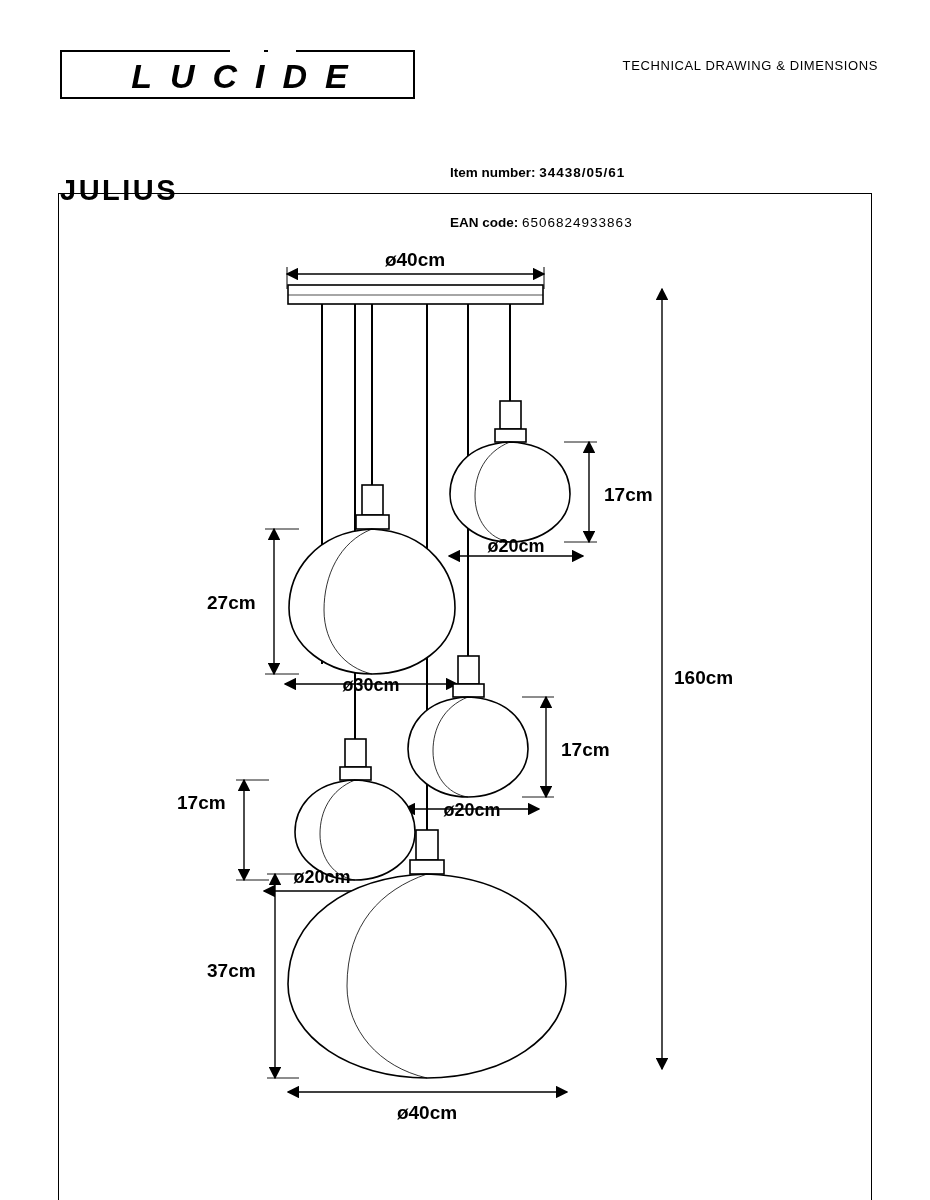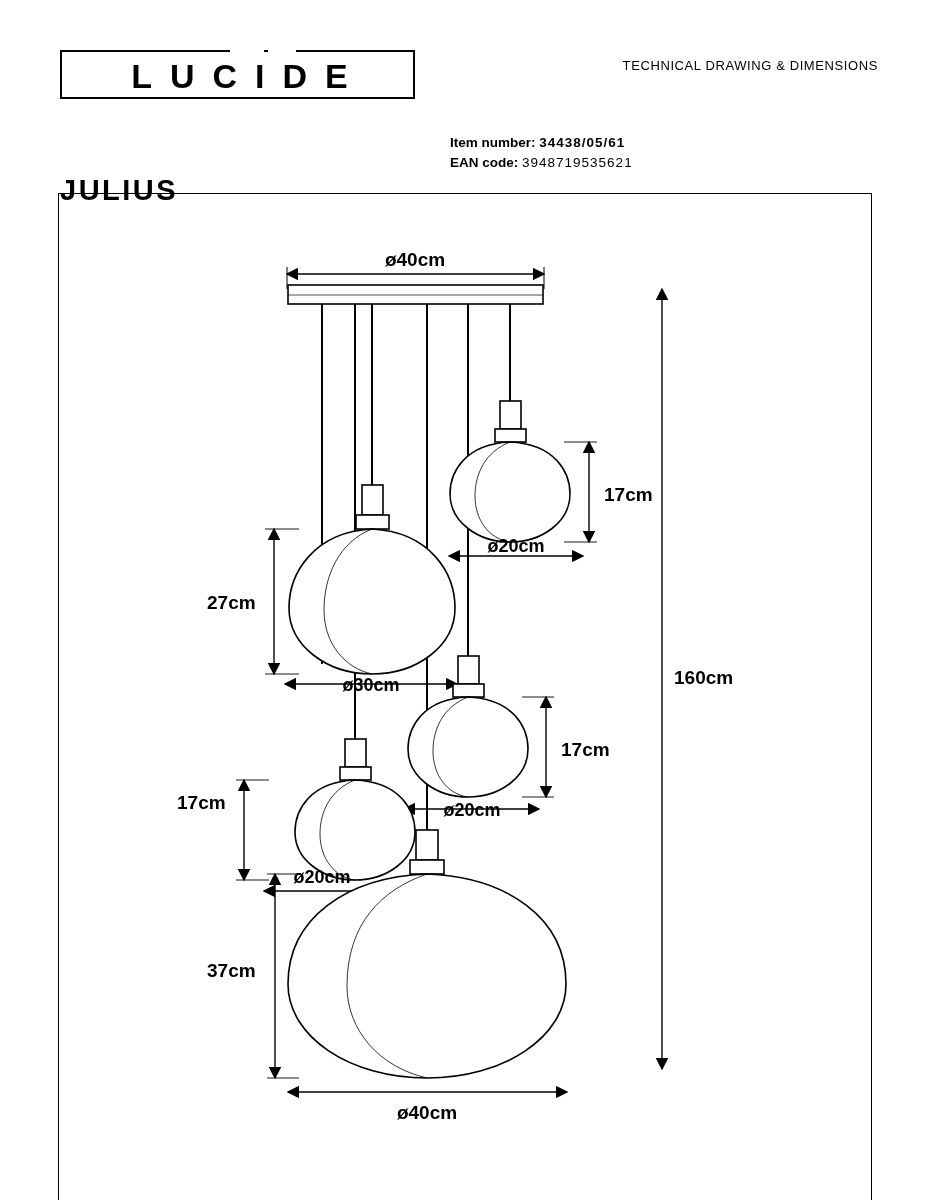--- a/index.html
+++ b/index.html
@@ -25,20 +25,21 @@
     height: 56px;
   }
   .logo-box {
     position: absolute;
     left: 0;
     top: 0;
     width: 355px;
     height: 49px;
     border: 2px solid #000;
     box-sizing: border-box;
+    font-style: italic;
   }
   .logo-text {
     position: absolute;
     left: 0;
     top: 0;
     width: 355px;
     height: 49px;
     line-height: 49px;
     text-align: center;
     font-size: 34px;
@@ -75,21 +76,21 @@
     letter-spacing: 2.5px;
     margin-top: 40px;
   }
   .meta {
     position: absolute;
     left: 450px;
     top: 133px;
     font-size: 13.5px;
     line-height: 20px;
   }
-  .meta-row { white-space: nowrap; }
+  .meta-row { white-space: nowrap; margin-top: 30px; }
   .meta-label { font-weight: 700; }
   .meta-value-bold { font-weight: 700; letter-spacing: 1px; }
   .meta-value { letter-spacing: 1px; }
 
   
   .frame {
     position: absolute;
     left: 58px;
     top: 193px;
     width: 814px;
@@ -121,21 +122,21 @@
 
 <div class="product-name">JULIUS</div>
 
 <div class="meta">
   <div class="meta-row">
     <span class="meta-label">Item number:</span>
     <span class="meta-value-bold">34438/05/61</span>
   </div>
   <div class="meta-row">
     <span class="meta-label">EAN code:</span>
-    <span class="meta-value">3948719535621</span>
+    <span class="meta-value">6506824933863</span>
   </div>
 </div>
 
 <div class="frame">
   <svg class="drawing" width="812" height="953" viewBox="0 0 812 953">
     <defs>
       <marker id="arrHead" markerWidth="9" markerHeight="9" refX="8" refY="4.5" orient="auto">
         <path d="M0,0 L9,4.5 L0,9 z" fill="#000"></path>
       </marker>
       <marker id="arrTail" markerWidth="9" markerHeight="9" refX="1" refY="4.5" orient="auto">

